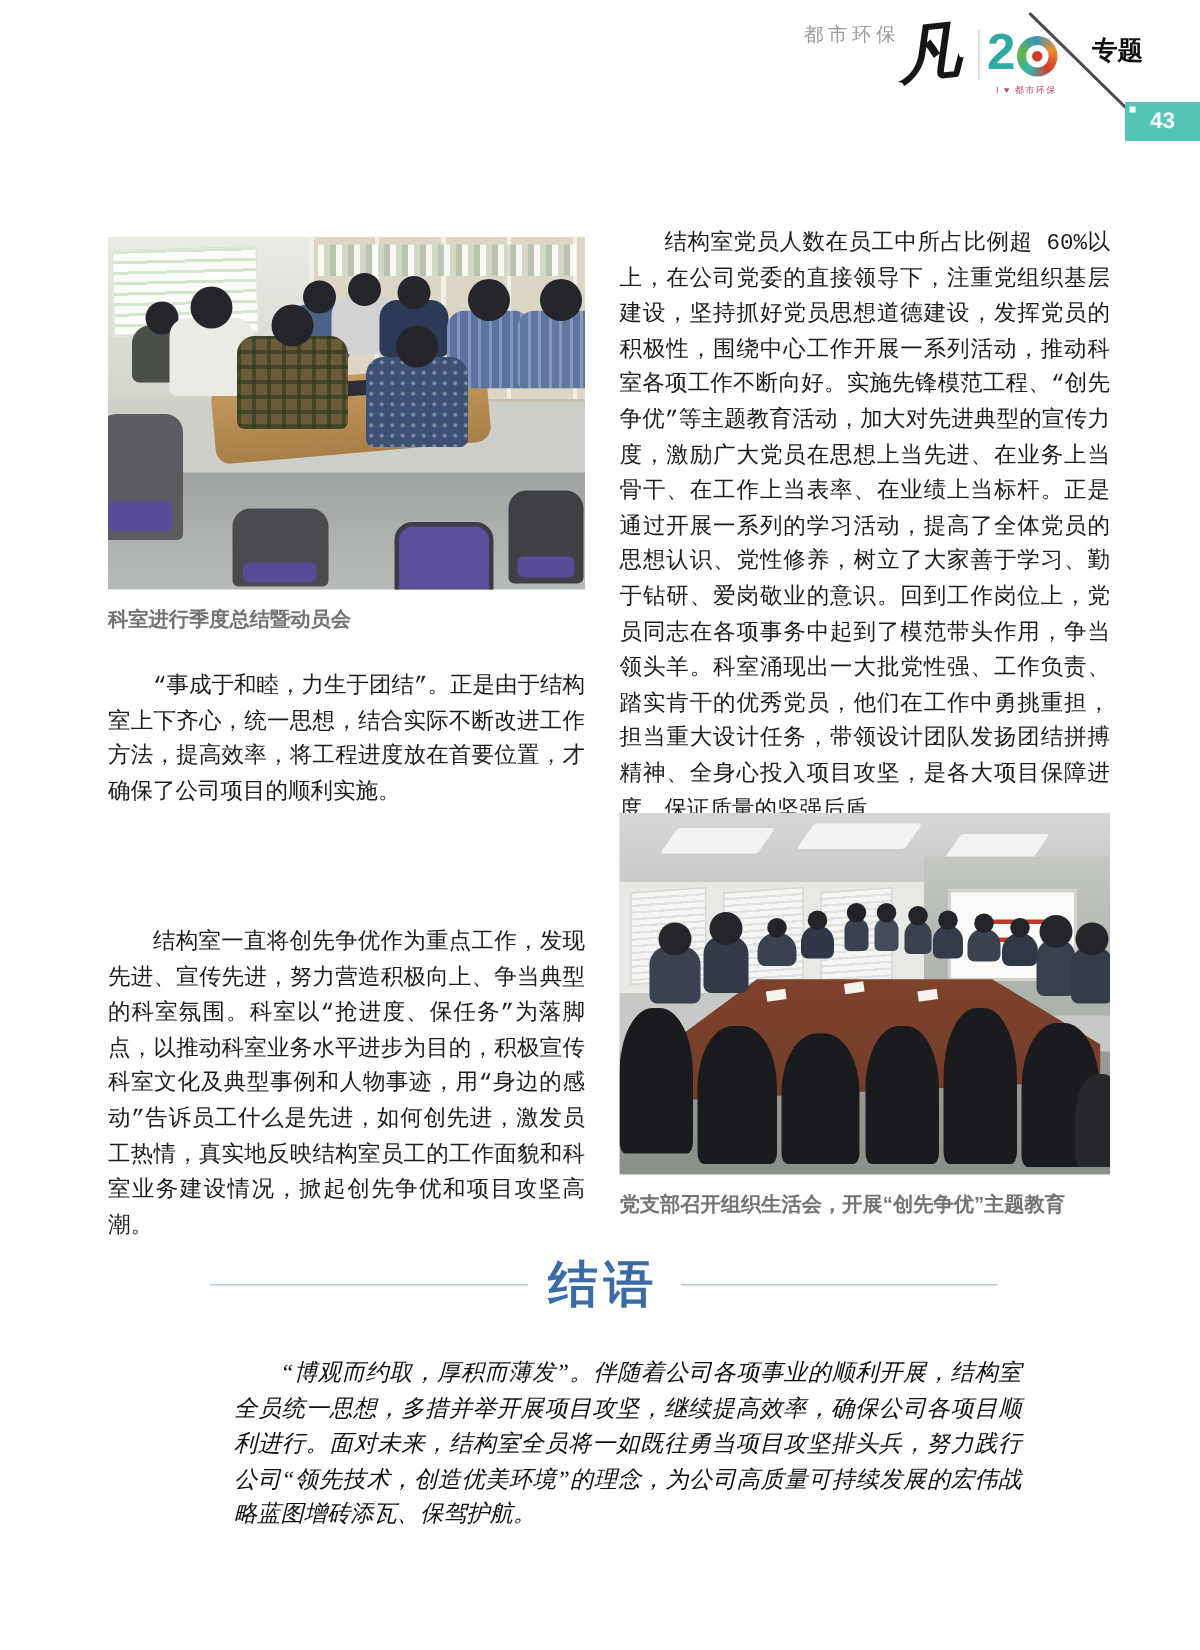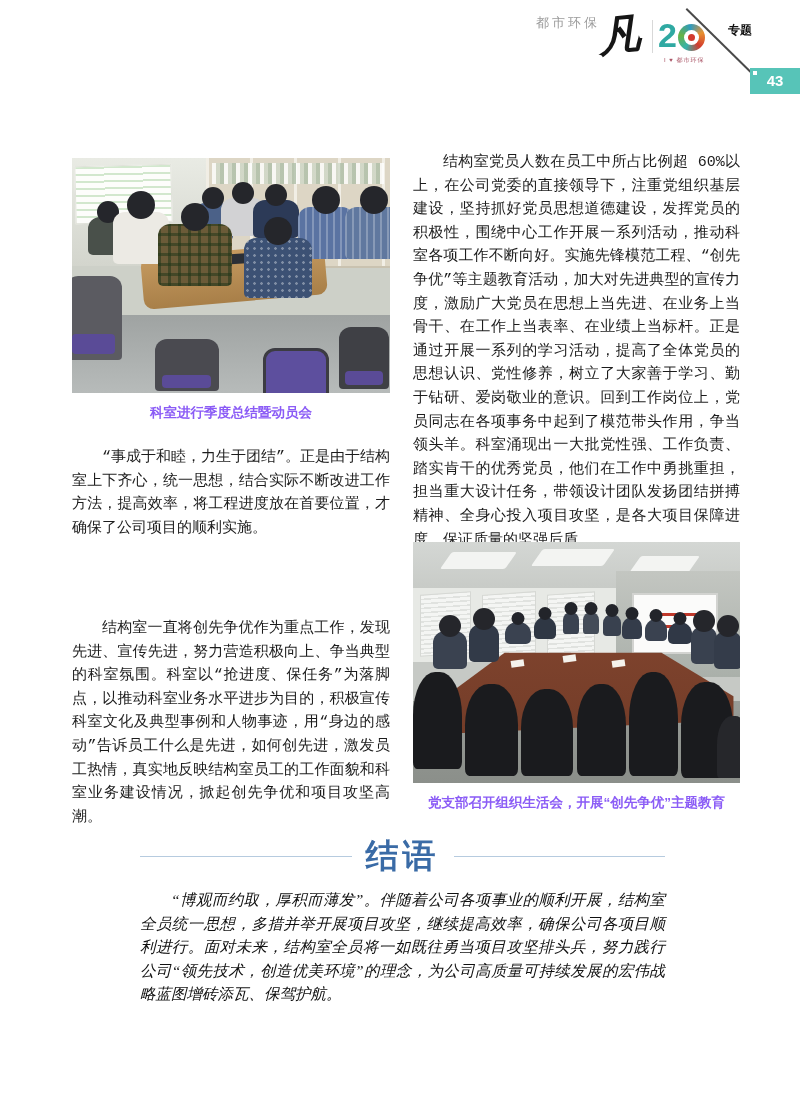--- a/index.html
+++ b/index.html
@@ -14,46 +14,46 @@
   .mast-divider{left:652px;top:20px;width:1px;height:33px;background:#d8d8d8;}
   .logo20{left:658px;top:18px;display:flex;align-items:center;}
   .logo20 .digit2{font-weight:700;font-size:34px;color:#2fa9a2;line-height:34px;}
   .logo-zero{position:relative;width:27px;height:27px;border-radius:50%;margin-left:1px;margin-top:4px;
              background:conic-gradient(from 210deg,#35b3ab,#67b345,#2f9bbf,#e8902f,#d23a2e,#35b3ab);}
   .logo-zero .hole{position:absolute;inset:6px;background:#fff;border-radius:50%;}
   .logo-zero .dot{position:absolute;inset:10px;background:#d23a2e;border-radius:50%;}
   .logo-tagline{left:664px;top:56px;font-size:6px;color:#a56;letter-spacing:1px;}
   .diag-line{left:687px;top:8px;width:92px;height:2px;background:#4a4a4a;
              transform:rotate(44.5deg);transform-origin:0 0;}
-  .section-label{left:728px;top:22px;font-size:12px;font-weight:700;color:#111;}
+  .section-label{left:728px;top:22px;font-size:17px;font-weight:700;color:#111;}
   .page-tab{left:750px;top:68px;width:50px;height:26px;background:#57c4b8;}
   .page-tab .sq{position:absolute;left:3px;top:3px;width:4px;height:4px;background:#fff;}
   .page-tab .num{display:block;width:100%;text-align:center;line-height:26px;
                  color:#fff;font-weight:700;font-size:15px;}
 
   
   .p-body{font-family:Liberation Mono, monospace;font-size:15px;line-height:23.6px;
           text-align:justify;text-indent:2em;color:#1c1c1c;margin:0;}
   .para-l1{left:72px;top:446px;width:318px;}
   .para-l2{left:72px;top:617px;width:318px;}
   .para-r1{left:413px;top:151px;width:327px;}
-  .caption{font-weight:700;font-size:13.5px;text-align:center;color:#8b5cf6;}
+  .caption{font-weight:700;font-size:13.5px;text-align:left;color:#737373;}
   .caption1{left:72px;top:404px;width:318px;}
   .caption2{left:413px;top:794px;width:327px;}
   .section-bar{left:95px;top:570px;width:282px;height:25px;background:#5b7cab;
                text-align:center;line-height:25px;color:#fff;font-weight:700;font-size:14.5px;}
 
   
   .concl-title-row{left:140px;top:836px;width:525px;height:40px;display:flex;align-items:center;}
   .concl-title-row .rule{flex:1;height:1px;background:#b6cbdf;}
   .concl-title{font-family:"Liberation Serif",serif;font-weight:700;font-size:33px;
                color:#3a6ba6;margin:0 14px;letter-spacing:4px;}
   .concl-body{left:140px;top:888px;width:525px;font-family:"Liberation Serif",serif;
               font-style:italic;font-size:15.5px;line-height:23.5px;text-align:justify;
-              text-indent:2em;color:#101010;margin:0;}
+              text-indent:2em;color:#101010;margin:16px;}
   .byline{left:140px;top:988px;width:505px;text-align:right;padding-right:20px;
           font-weight:700;font-size:14.5px;color:#111;}
 
   
   .ph{position:absolute;overflow:hidden;margin:0;padding:0;}
   .ph1{left:72px;top:158px;width:318px;height:235px;background:#cdd0c8;}
   .ph2{left:413px;top:542px;width:327px;height:241px;background:#c6c9c5;}
   .ph .s{position:absolute;}
 
   

